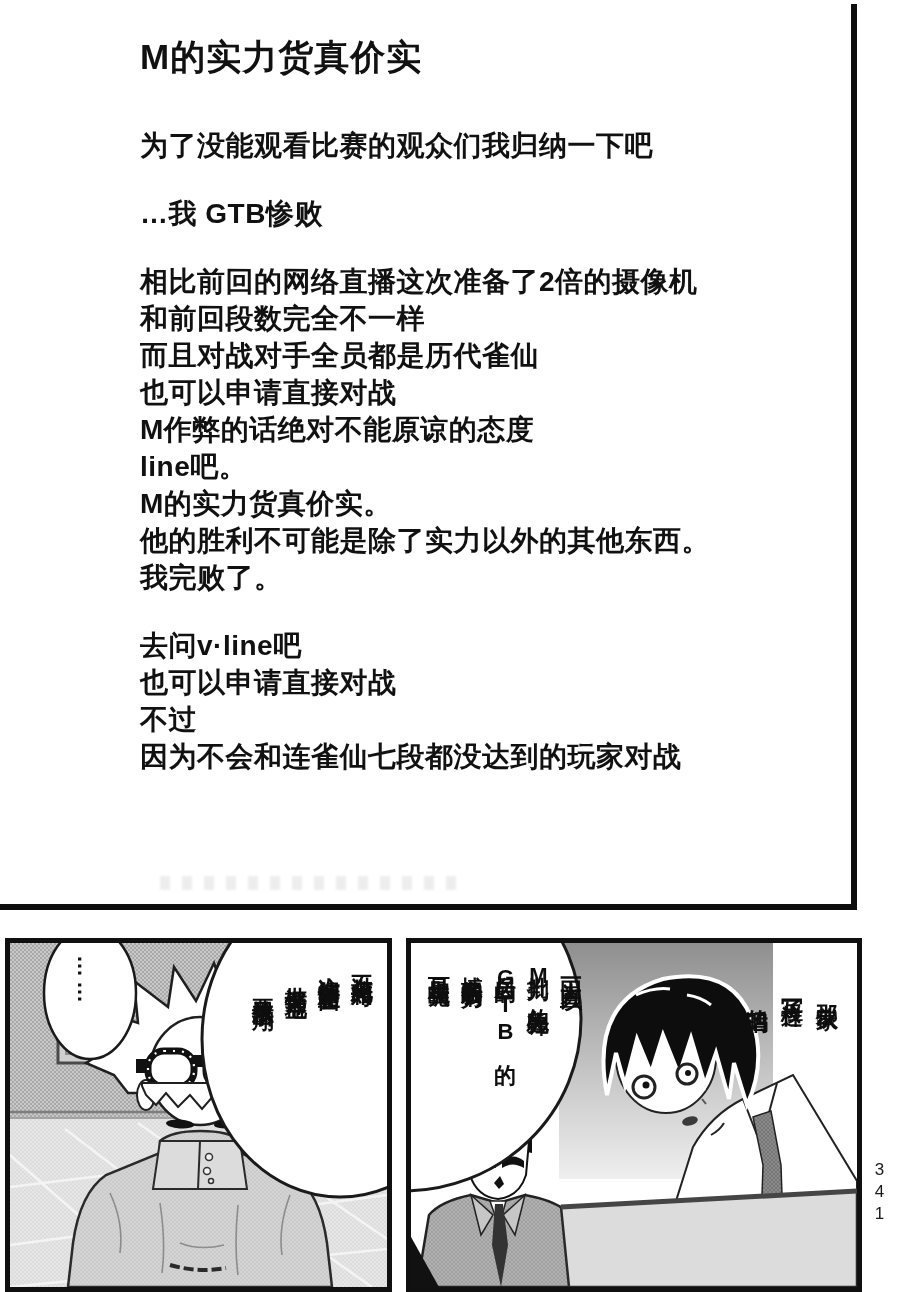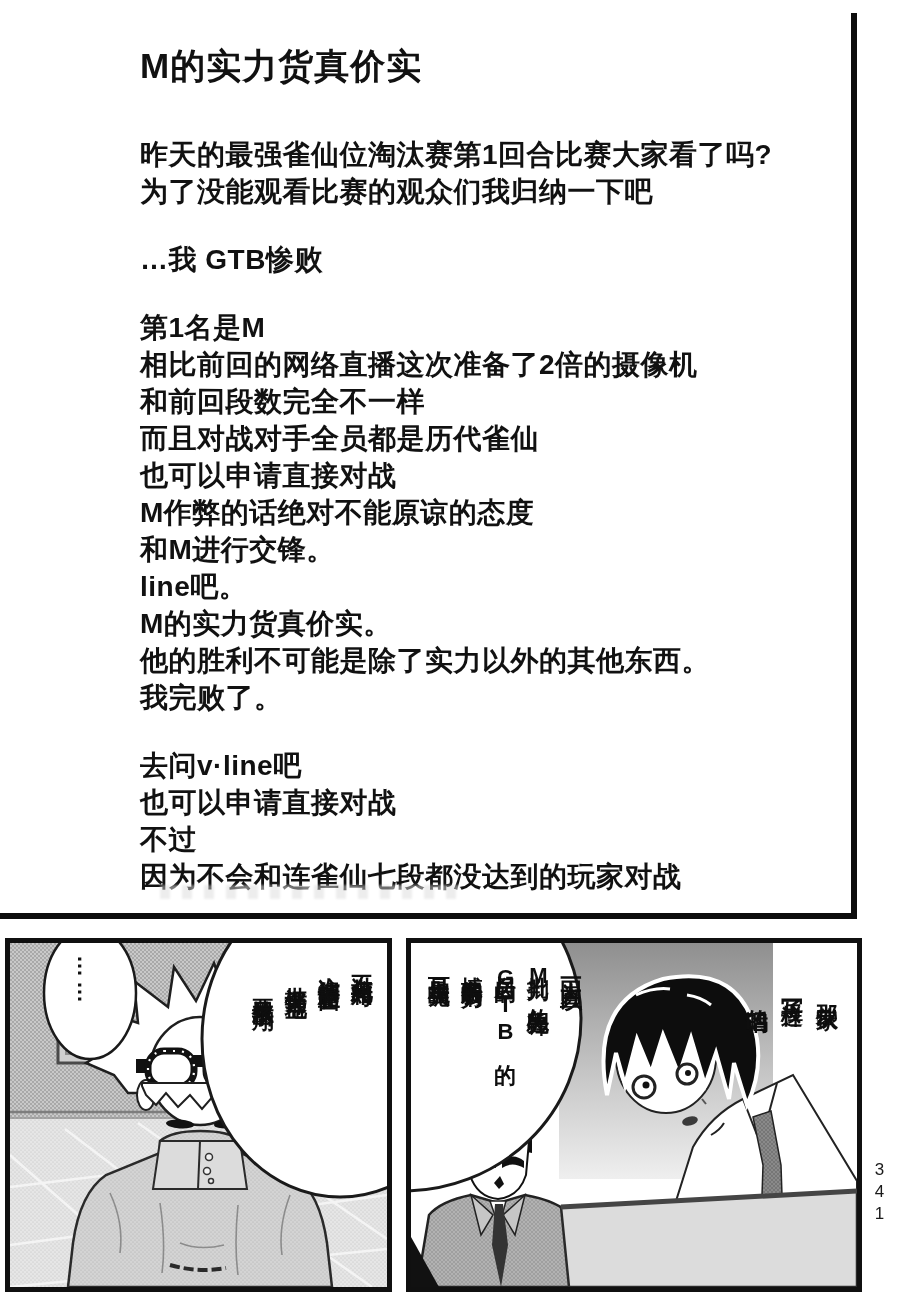--- a/index.html
+++ b/index.html
@@ -3,21 +3,21 @@
 <meta charset="utf-8">
 <style>
   html,body{margin:0;padding:0;background:#ffffff;}
   .canvas{
     position:relative;width:904px;height:1292px;background:#ffffff;overflow:hidden;
     font-family:"Liberation Sans", sans-serif;color:#111;
   }
 
   
   .blog-box{
-    position:absolute;left:0;top:13px;width:851px;height:900px;
+    position:absolute;left:0;top:4px;width:851px;height:900px;
     border-right:6px solid #0d0d0d;border-bottom:6px solid #0d0d0d;
     background:#fff;box-sizing:content-box;overflow:hidden;
   }
   .blog-inner{position:absolute;left:140px;top:22px;width:700px;}
   .blog-title{
     margin:8px 0 46px 0;font-size:35px;font-weight:700;letter-spacing:1px;
   }
   .para{margin:0 0 31px 0;font-size:28px;font-weight:700;letter-spacing:0.5px;}
   .para .line{display:block;line-height:37px;white-space:nowrap;}
   .smudge{
@@ -68,36 +68,33 @@
 
 <div class="canvas">
 
   <section class="blog-box">
     <div class="blog-inner">
       <h1 class="blog-title">M的实力货真价实</h1>
       <div>
 
       <p class="para">
 
-        <span class="line">昨天的最强雀仙位淘汰赛第1回合比赛大家看了吗?</span>
             <span class="line">为了没能观看比赛的观众们我归纳一下吧</span>
           </p>
           <p class="para">
 
         <span class="line">…我 GTB惨败</span>
           </p>
           <p class="para">
 
-        <span class="line">第1名是M</span>
             <span class="line">相比前回的网络直播这次准备了2倍的摄像机</span>
             <span class="line">和前回段数完全不一样</span>
             <span class="line">而且对战对手全员都是历代雀仙</span>
             <span class="line">也可以申请直接对战</span>
             <span class="line">M作弊的话绝对不能原谅的态度</span>
-            <span class="line">和M进行交锋。</span>
             <span class="line">line吧。</span>
             <span class="line">M的实力货真价实。</span>
             <span class="line">他的胜利不可能是除了实力以外的其他东西。</span>
             <span class="line">我完败了。</span>
           </p>
           <p class="para">
 
             <span class="line">去问v·line吧</span>
             <span class="line">也可以申请直接对战</span>
             <span class="line">不过</span>

